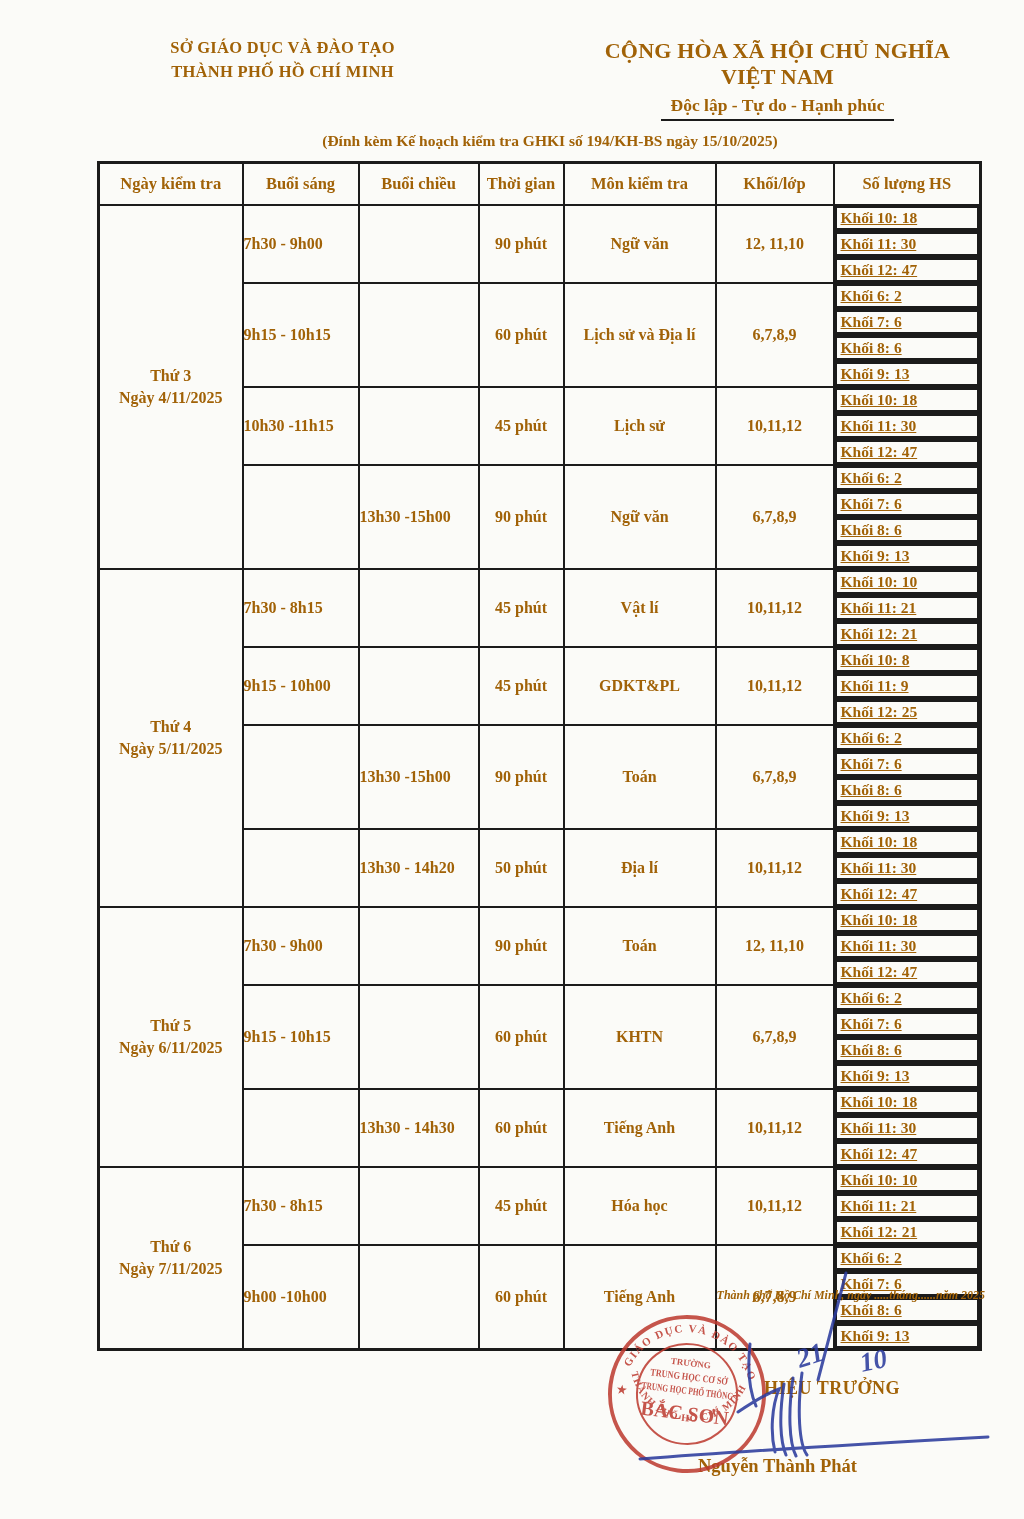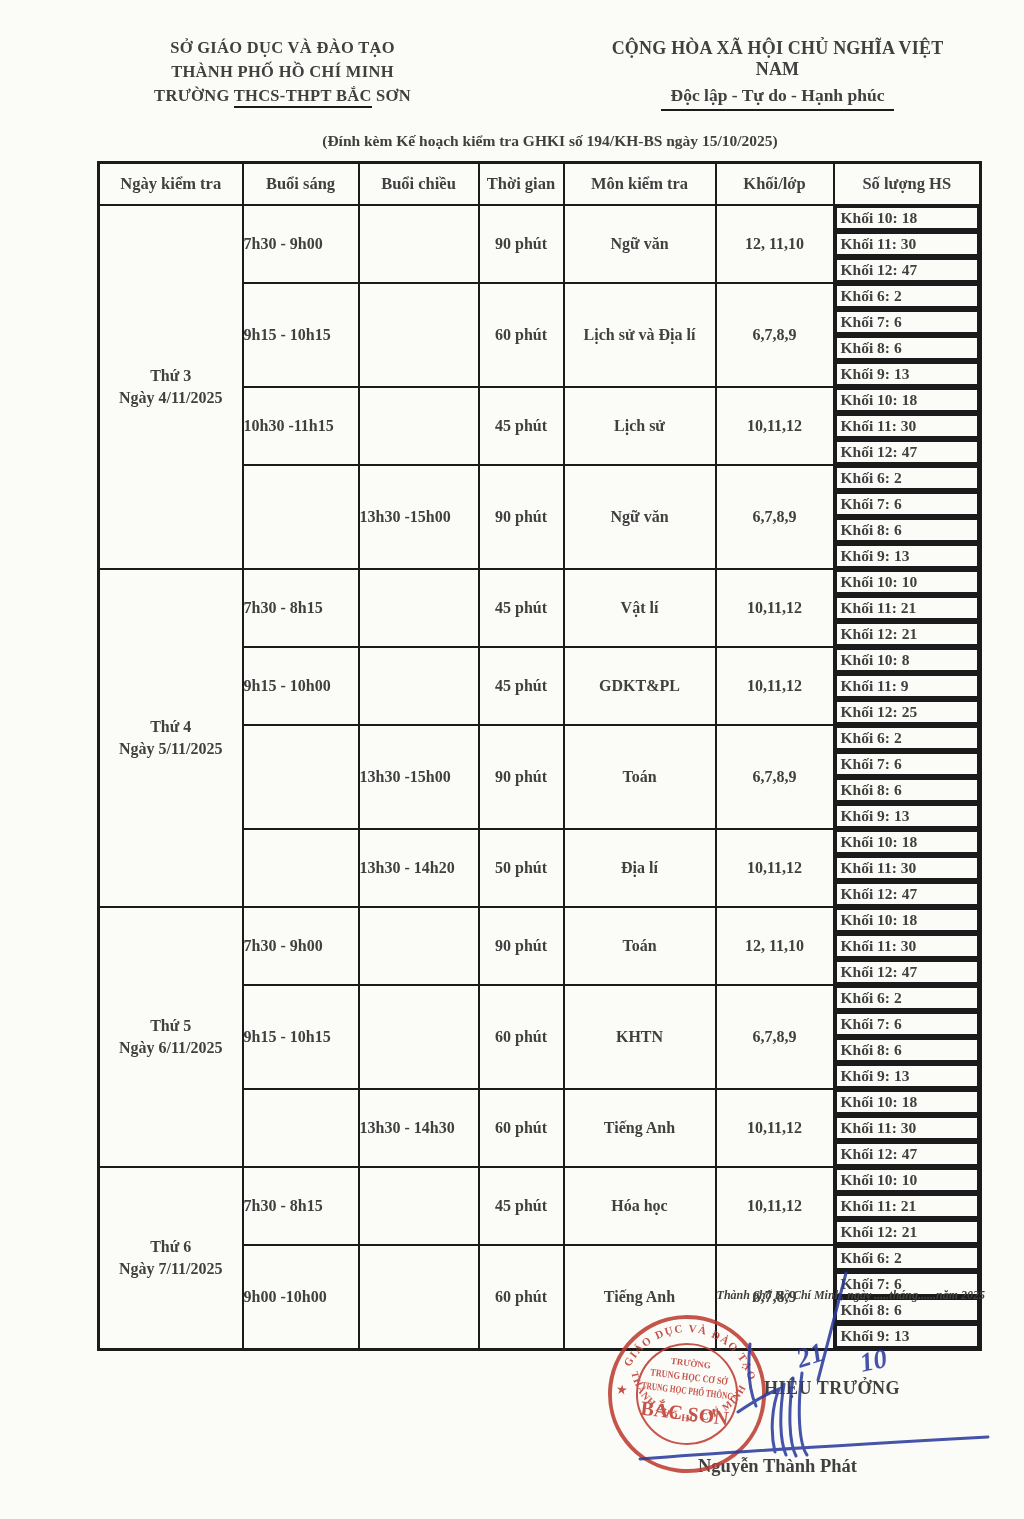--- a/index.html
+++ b/index.html
@@ -1,65 +1,64 @@
 <!DOCTYPE html>
 <html><head>
 <meta charset="utf-8">
 <style>
   html,body{margin:0;padding:0;background:#e8e8e4;}
   .page{
     position:relative;width:1024px;height:1519px;margin:0 auto;
     background:#fbfbf8;
     font-family:"Liberation Serif","DejaVu Serif",serif;
-    color:#404040;overflow:hidden;
+    color:#a16207;overflow:hidden;
   }
   
   .hdr-left{position:absolute;left:115px;top:36px;width:335px;text-align:center;
     font-weight:700;font-size:16.5px;line-height:24px;letter-spacing:.3px;}
   .hdr-left .u{border-bottom:2px solid #1b1b1b;padding-bottom:1px;}
   .hdr-right{position:absolute;left:595px;top:38px;width:365px;text-align:center;font-weight:700;}
-  .hdr-right .l1{font-size:18px;letter-spacing:.2px;}
+  .hdr-right .l1{font-size:22px;letter-spacing:.2px;}
   .hdr-right .l2{display:inline-block;margin-top:5px;font-size:17.5px;
     border-bottom:2px solid #1b1b1b;padding:0 10px 3px 10px;}
   .doc-title{position:absolute;left:120px;top:108px;width:860px;text-align:center;
     font-weight:700;font-size:17.5px;letter-spacing:.2px;}
   .doc-subtitle{position:absolute;left:120px;top:132px;width:860px;text-align:center;
     font-weight:700;font-size:15.5px;}
   
   #tbl-wrap{position:absolute;left:97px;top:161px;}
   table.sched{border-collapse:collapse;table-layout:fixed;width:882px;
     border:3px solid #1b1b1b;font-size:16px;font-weight:700;}
   table.sched th{border:2.5px solid #1b1b1b;font-size:16.5px;padding:0;height:40px;text-align:center;}
   table.sched td{border:2px solid #1b1b1b;padding:0;overflow:hidden;}
   tr.subrow{height:26px;}
   td.c-day{text-align:center;line-height:22px;}
   td.c-time{text-align:left;padding-left:7px;margin-left:32px;}
   td.c-dur,td.c-subj,td.c-grade{text-align:center;}
-  td.c-cnt{border-top:none;border-bottom:none;padding:1px 2px 1px 2px;}
+  td.c-cnt{border-top:none;border-bottom:none;padding:1px 2px 1px 2px;text-decoration:underline;}
   td.c-cnt .box{border:2px solid #1b1b1b;height:20px;line-height:20px;padding-left:4px;
     font-size:15.5px;white-space:nowrap;}
   
   .date-line{position:absolute;right:39px;top:1288px;width:430px;text-align:right;
     font-style:italic;font-weight:700;font-size:12px;}
   .pos-title{position:absolute;left:655px;top:1378px;width:245px;text-align:right;
     font-weight:700;font-size:18px;letter-spacing:.5px;}
   .signer-name{position:absolute;left:655px;top:1456px;width:245px;text-align:center;
     font-weight:700;font-size:18.5px;}
   .stamp-svg{position:absolute;left:603px;top:1310px;opacity:.86;}
   .ink-svg{position:absolute;left:0;top:0;pointer-events:none;}
 </style>
 </head>
 <body>
 
 <div class="page">
 
   <div class="hdr-left">
     <div>SỞ GIÁO DỤC VÀ ĐÀO TẠO</div>
     <div>THÀNH PHỐ HỒ CHÍ MINH</div>
-    <div><span>TRƯỜNG</span> <span class="u">THCS-THPT BẮC</span> <span>SƠN</span></div>
   </div>
 
   <div class="hdr-right">
     <div class="l1">CỘNG HÒA XÃ HỘI CHỦ NGHĨA VIỆT NAM</div>
     <div><span class="l2">Độc lập - Tự do - Hạnh phúc</span></div>
   </div>
 
   <div class="doc-subtitle">(Đính kèm Kế hoạch kiểm tra GHKI số 194/KH-BS ngày 15/10/2025)</div>
 
   <div id="tbl-wrap">

